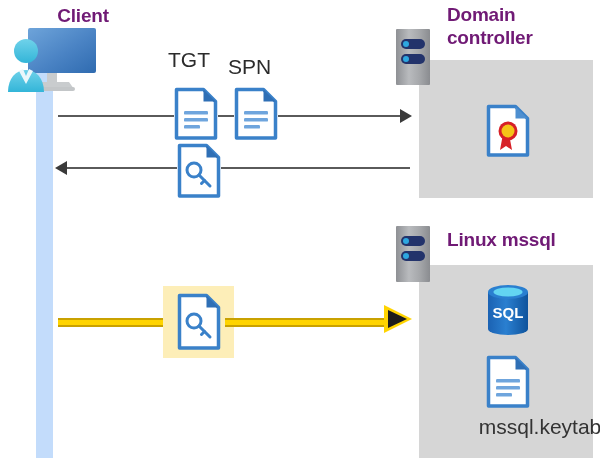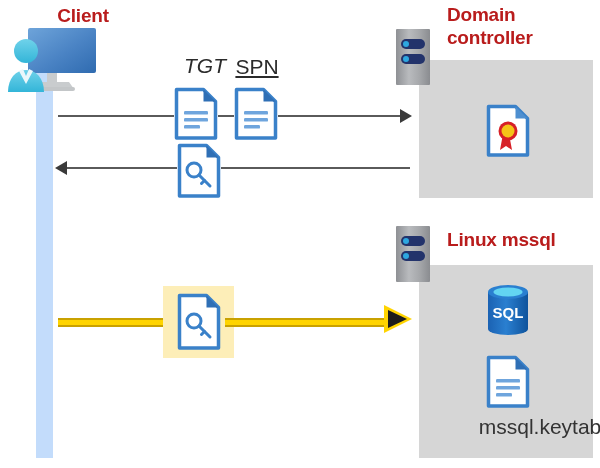--- a/index.html
+++ b/index.html
@@ -15,21 +15,21 @@
     font-family: "Liberation Sans", sans-serif;
     overflow: hidden;
   }
 
   
   .abs { position: absolute; }
 
   
   .title-bold {
     font-weight: bold;
-    color: #b91c1c;
+    color: #701a75;
     font-size: 19px;
     line-height: 23px;
     letter-spacing: -0.2px;
   }
   .label-plain {
     color: #2b2b2b;
     font-size: 21px;
     line-height: 24px;
   }
   .caption {
@@ -155,32 +155,32 @@
 
       <path d="M3 66 C3 52 11 44 21 44 C31 44 39 52 39 66 z" fill="url(#bodyg)"></path>
 
       <path d="M14 45 L21 58 L28 45 L24 43 L21 50 L18 43 z" fill="#eaf7fb"></path>
     </svg>
   </div>
 
   <div class="abs thin-line" style="left:58px; top:115px; width:348px;"></div>
   <div class="abs arrowhead-right" style="left:400px; top:109px;"></div>
 
-  <div class="abs label-plain" style="left:168px; top:54px; width:58px; text-align:right;font-style:italic;">TGT</div>
+  <div class="abs label-plain" style="left:168px; top:48px; width:58px; text-align:left;">TGT</div>
   <div class="abs icon-wrap" style="left:174px; top:87px; background:#fff;">
     <svg width="44" height="53" viewBox="0 0 44 53" xmlns="http://www.w3.org/2000/svg">
       <path d="M2.5 2.5 h27 l12 12 v36.5 h-39 z" fill="#ffffff" stroke="#3a81c9" stroke-width="3.5" stroke-linejoin="round"></path>
       <path d="M29.5 2.5 l12 12 h-12 z" fill="#2f6fb5"></path>
       <rect x="10" y="24" width="24" height="3.6" rx="1.2" fill="#6fa5dd"></rect>
       <rect x="10" y="31" width="24" height="3.6" rx="1.2" fill="#6fa5dd"></rect>
       <rect x="10" y="38" width="16" height="3.6" rx="1.2" fill="#6fa5dd"></rect>
     </svg>
   </div>
 
-  <div class="abs label-plain" style="left:228px; top:55px; width:58px; text-align:center;text-decoration:underline;">SPN</div>
+  <div class="abs label-plain" style="left:228px; top:55px; width:58px; text-align:left;">SPN</div>
   <div class="abs icon-wrap" style="left:234px; top:87px; background:#fff;">
     <svg width="44" height="53" viewBox="0 0 44 53" xmlns="http://www.w3.org/2000/svg">
       <path d="M2.5 2.5 h27 l12 12 v36.5 h-39 z" fill="#ffffff" stroke="#3a81c9" stroke-width="3.5" stroke-linejoin="round"></path>
       <path d="M29.5 2.5 l12 12 h-12 z" fill="#2f6fb5"></path>
       <rect x="10" y="24" width="24" height="3.6" rx="1.2" fill="#6fa5dd"></rect>
       <rect x="10" y="31" width="24" height="3.6" rx="1.2" fill="#6fa5dd"></rect>
       <rect x="10" y="38" width="16" height="3.6" rx="1.2" fill="#6fa5dd"></rect>
     </svg>
   </div>
 

